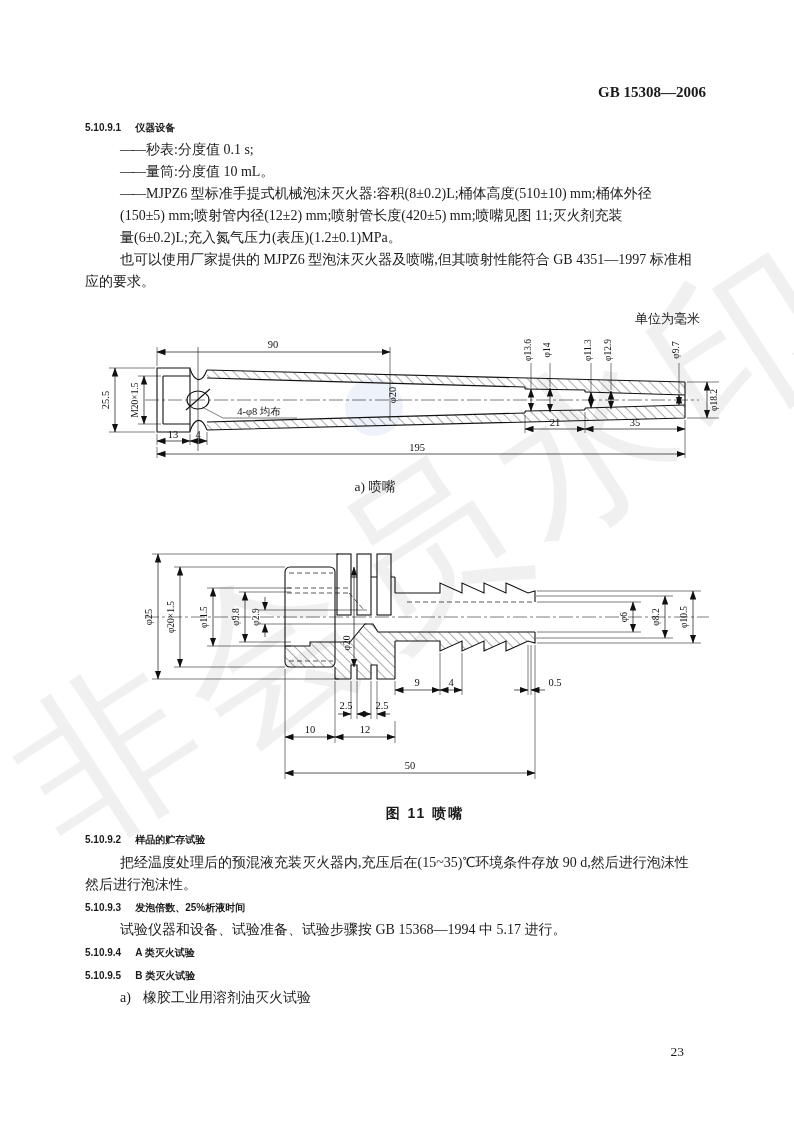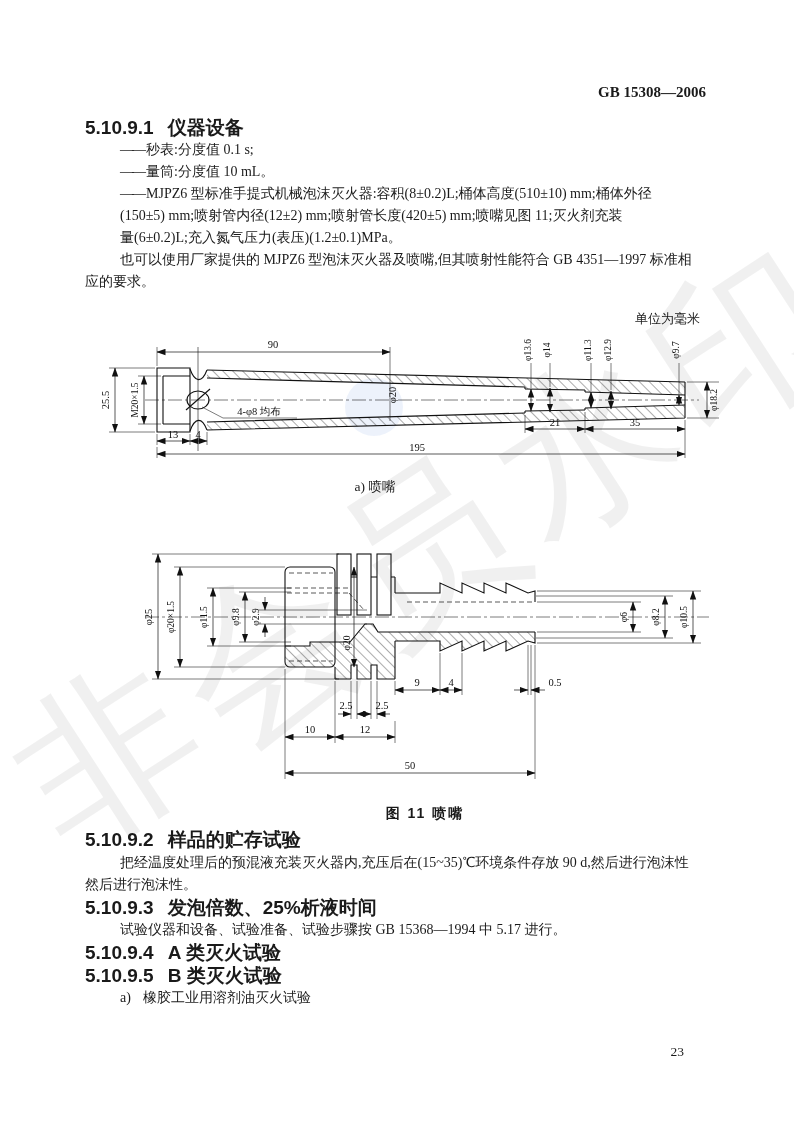--- a/index.html
+++ b/index.html
@@ -8,21 +8,21 @@
   .wm-text{position:absolute;left:-40px;top:430px;width:940px;text-align:center;
            transform:rotate(-33deg);font-size:175px;letter-spacing:14px;white-space:nowrap;
            color:#000;opacity:0.055;pointer-events:none;font-family:"Liberation Sans",sans-serif;}
   .wm-stamp{position:absolute;left:345px;top:378px;width:58px;height:58px;border-radius:50%;
             background:rgba(140,175,230,0.16);pointer-events:none;}
   .doc-code{position:absolute;top:84px;right:88px;font-size:15px;font-weight:bold;
             font-family:"Liberation Serif",serif;}
   .tblock{position:absolute;left:85px;right:80px;}
   .line{height:22px;line-height:22px;font-size:14px;white-space:nowrap;}
   .line2{height:22.6px;line-height:22.6px;font-size:14px;white-space:nowrap;}
-  .heading{font-weight:bold;font-family:"Liberation Sans",sans-serif;font-size:19px;}
+  .heading{font-weight:bold;font-family:"Liberation Sans",sans-serif;font-size:10px;}
   .secnum{font-family:"Liberation Sans",sans-serif;margin-right:14px;}
   .ind{padding-left:35px;}
   .dash{letter-spacing:-2px;margin-right:2px;}
   .unit-note{position:absolute;top:310px;right:94px;font-size:13px;}
   .cap{position:absolute;left:95px;width:560px;text-align:center;font-size:13.5px;}
   .capb{position:absolute;left:95px;width:660px;text-align:center;font-size:13.5px;}
   .figcap{position:absolute;left:95px;width:660px;text-align:center;font-size:14px;
           font-weight:bold;font-family:"Liberation Sans",sans-serif;letter-spacing:2px;}
   .pageno{position:absolute;top:1044px;right:110px;font-size:13.5px;}
   svg{position:absolute;overflow:visible;}

